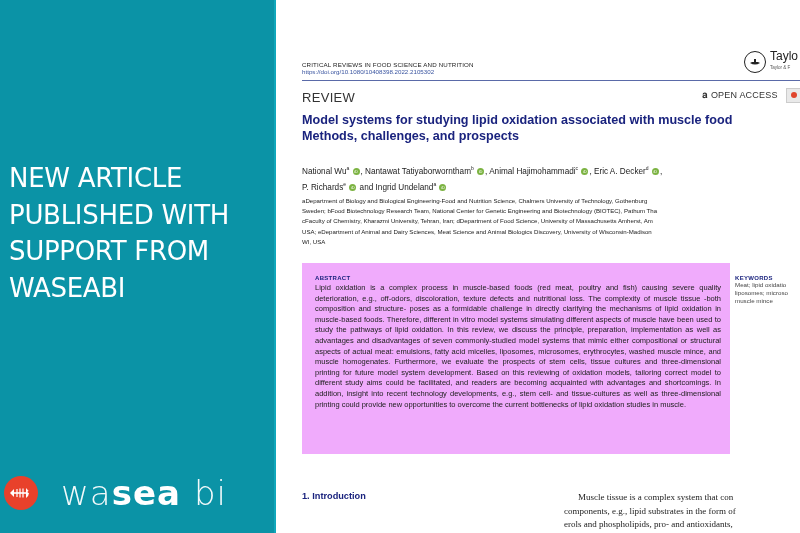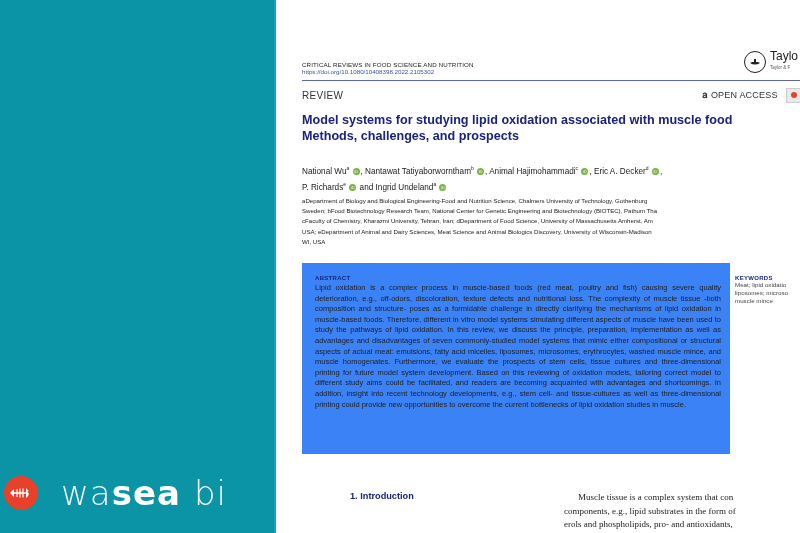--- a/index.html
+++ b/index.html
@@ -55,21 +55,21 @@
       width: 20px; height: 20px; border: 1.6px solid #222; border-radius: 50%;
       display: flex; align-items: center; justify-content: center;
     }
     .tf-name { margin-left: 4px; font-size: 12px; color: #222; line-height: 12px; }
     .tf-sub { font-size: 4.5px; color: #555; display: block; }
     .rule {
       position: absolute; left: 26px; top: 80px; width: 498px; height: 1px;
       background: #5a6aa8;
     }
     .review {
-      position: absolute; left: 26px; top: 90px; font-size: 10px; color: #333;
+      position: absolute; left: 26px; top: 90px; font-size: 13px; color: #333;
       letter-spacing: 0.3px;
     }
     .oa {
       position: absolute; left: 426px; top: 89px; font-size: 9px; color: #333;
       display: flex; align-items: center; gap: 3px; letter-spacing: 0.2px;
     }
     .oa-lock { font-size: 10px; color: #333; }
     .crossmark {
       position: absolute; left: 510px; top: 88px; width: 14px; height: 13px;
       background: #e9e9e9; border: 1px solid #ccc;
@@ -92,55 +92,61 @@
       background: #7cb342; color: #fff; font-size: 4px; line-height: 7px;
       text-align: center; vertical-align: middle; margin: 0 1px;
     }
     .authors sup { font-size: 5px; }
     .affil {
       position: absolute; left: 26px; top: 196px; width: 520px;
       font-size: 6.1px; color: #222; line-height: 10.2px; white-space: nowrap;
     }
     .abstract-box {
       position: absolute; left: 26px; top: 263px; width: 428px; height: 191px;
-      background: #3b82f6;
+      background: #f0abfc;
     }
     .abstract-head {
       position: absolute; left: 13px; top: 12px; font-size: 6px; font-weight: bold;
       color: #1a237e; letter-spacing: 0.3px;
     }
     .abstract-body {
       position: absolute; left: 13px; top: 20px; width: 406px;
       font-size: 7.5px; line-height: 10.6px; color: #222; text-align: justify;
     }
     .keywords {
       position: absolute; left: 459px; top: 275px; width: 70px;
     }
     .kw-head { font-size: 6px; font-weight: bold; color: #1a237e; letter-spacing: 0.3px; }
     .kw-body { font-size: 6.2px; color: #444; line-height: 8px; white-space: nowrap; }
     .intro-head {
       position: absolute; left: 26px; top: 491px; font-size: 9.2px;
-      font-weight: bold; color: #1a237e; margin-left: 48px;
+      font-weight: bold; color: #1a237e;
     }
     .intro-left {
       position: absolute; left: 26px; top: 512px; width: 245px;
       font-family: "Liberation Serif", serif; font-size: 9px; color: #222; white-space: nowrap;
       line-height: 11px;
     }
     .intro-right {
       position: absolute; left: 288px; top: 491px; width: 240px;
       font-family: "Liberation Serif", serif; font-size: 9px; color: #222; white-space: nowrap;
       line-height: 13.5px;
     }
     .intro-right .indent { padding-left: 14px; }
   </style>
 </head>
 <body>
 
 <div class="left-panel">
+  <div class="headline">
+    <div>NEW ARTICLE</div>
+    <div>PUBLISHED WITH</div>
+    <div>SUPPORT FROM</div>
+    <div>WASEABI</div>
+  </div>
   <div class="logo">
     <div class="logo-badge">
       <svg width="24" height="14" viewBox="0 0 24 14">
         <path d="M1 7 L5 3 L5 11 Z" fill="#fff"></path>
         <rect x="5" y="6.2" width="14" height="1.6" fill="#fff"></rect>
         <g stroke="#fff" stroke-width="1.2">
           <line x1="8" y1="3" x2="8" y2="11"></line>
           <line x1="11" y1="2.5" x2="11" y2="11.5"></line>
           <line x1="14" y1="2.5" x2="14" y2="11.5"></line>
         </g>

